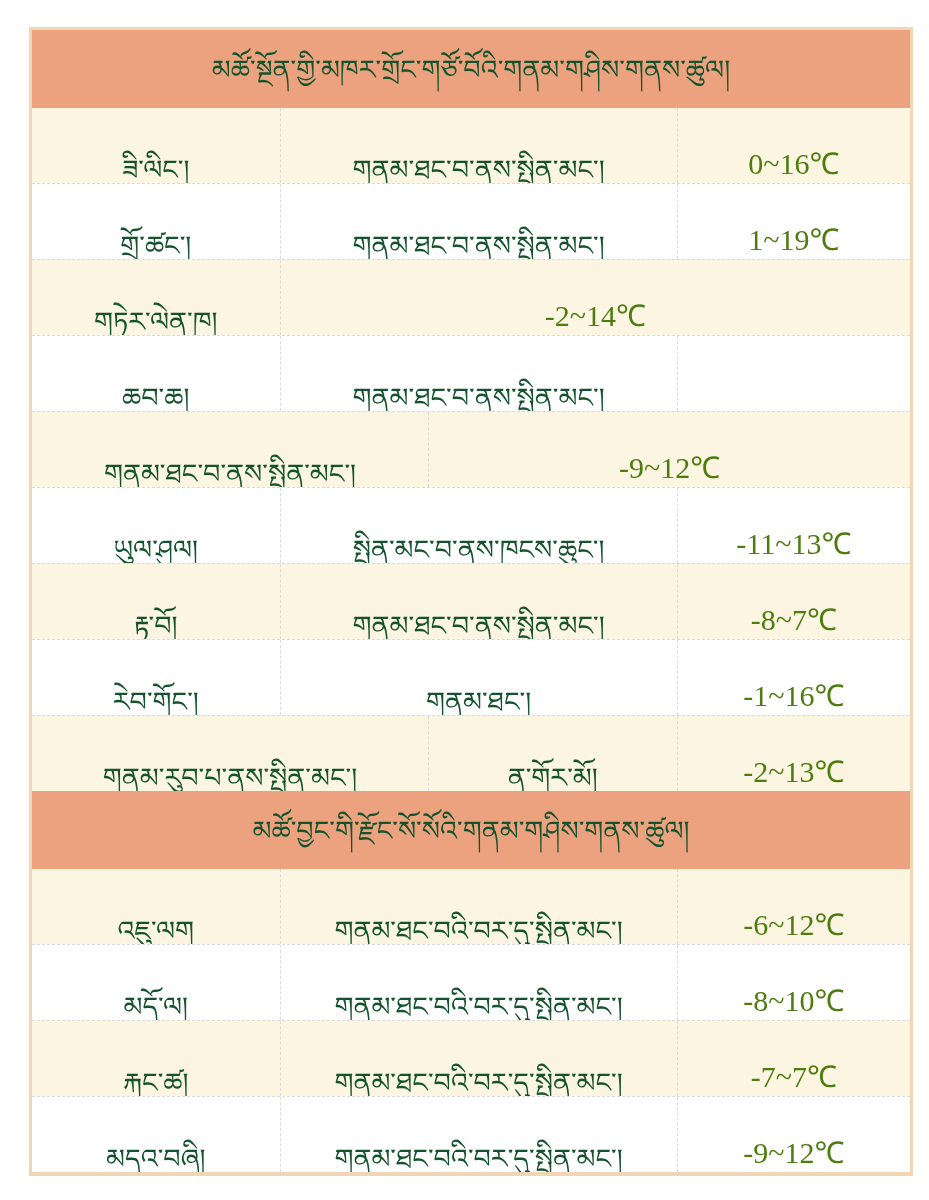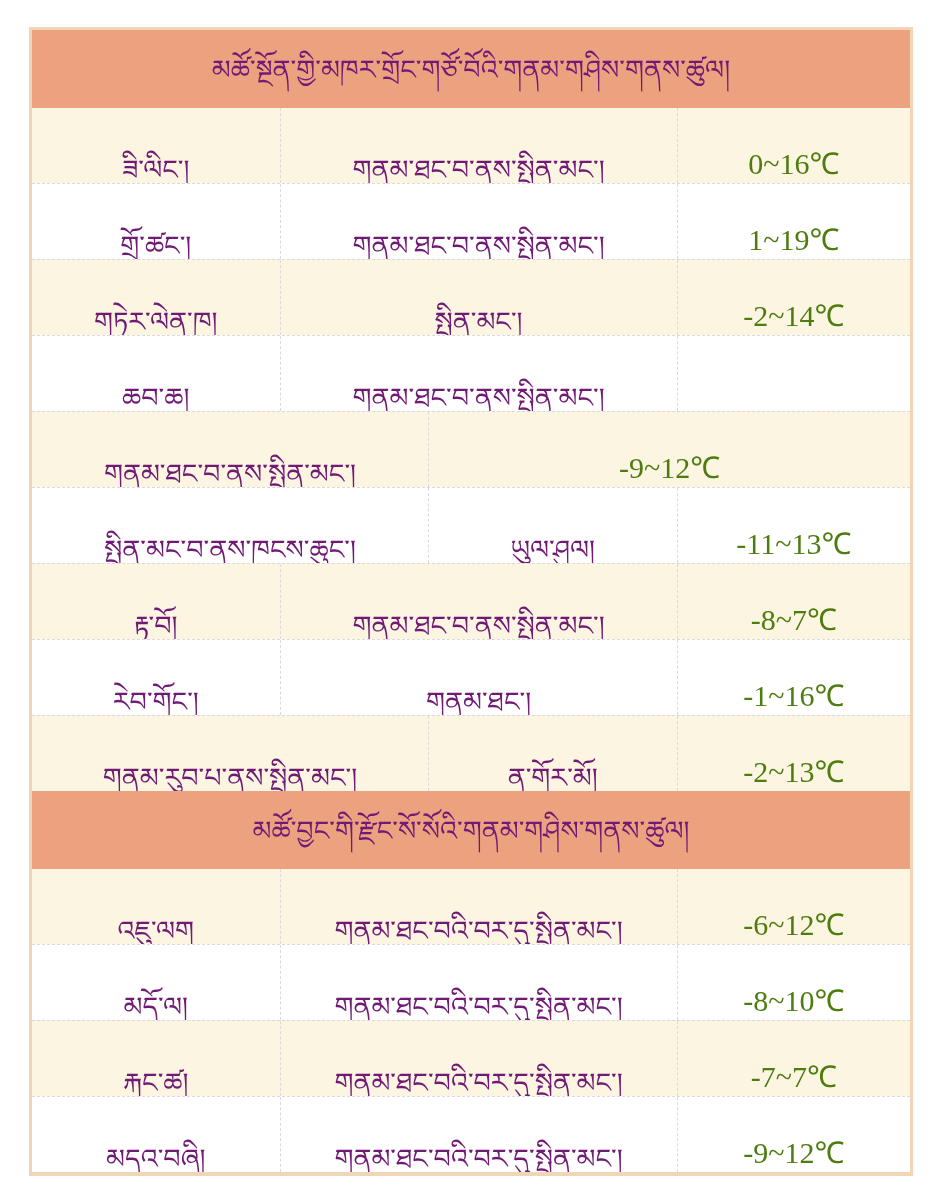--- a/index.html
+++ b/index.html
@@ -39,21 +39,21 @@
     display: flex;
     align-items: flex-end;
     justify-content: center;
     overflow: hidden;
   }
   .c-place  { width: 28.2%; border-right: 1px dashed #dadada; }
   .c-weather{ width: 45.1%; border-right: 1px dashed #dadada; }
   .c-temp   { flex: 1; }
   .tib {
     font-size: 27px;
-    color: #701a75;
+    color: #14532d;
     line-height: 1;
     white-space: nowrap;
   }
   .temp {
     font-family: "Liberation Serif", serif;
     font-size: 30px;
     color: #4d7c0f;
     white-space: nowrap;
   }
 </style>
@@ -87,23 +87,20 @@
       </div>
     <div class="cell c-temp">
         <span class="temp">1~19℃</span>
       </div>
   </div>
 
   <div class="t-row cream">
     <div class="cell c-place">
         <span class="tib">གཏེར་ལེན་ཁ།</span>
       </div>
-    <div class="cell c-weather">
-        <span class="tib">སྤྲིན་མང་།</span>
-      </div>
     <div class="cell c-temp">
         <span class="temp">-2~14℃</span>
       </div>
   </div>
 
   <div class="t-row white">
     <div class="cell c-place">
         <span class="tib">ཆབ་ཆ།</span>
       </div>
     <div class="cell c-weather">
@@ -114,25 +111,25 @@
   <div class="t-row cream">
     <div class="cell c-weather">
         <span class="tib">གནམ་ཐང་བ་ནས་སྤྲིན་མང་།</span>
       </div>
     <div class="cell c-temp">
         <span class="temp">-9~12℃</span>
       </div>
   </div>
 
   <div class="t-row white">
+    <div class="cell c-place">
+        <span class="tib">ཡུལ་ཤུལ།</span>
+      </div>
     <div class="cell c-weather">
         <span class="tib">སྤྲིན་མང་བ་ནས་ཁངས་ཆུང་།</span>
-      </div>
-    <div class="cell c-place">
-        <span class="tib">ཡུལ་ཤུལ།</span>
       </div>
     <div class="cell c-temp">
         <span class="temp">-11~13℃</span>
       </div>
   </div>
 
   <div class="t-row cream">
     <div class="cell c-place">
         <span class="tib">རྟ་བོ།</span>
       </div>

